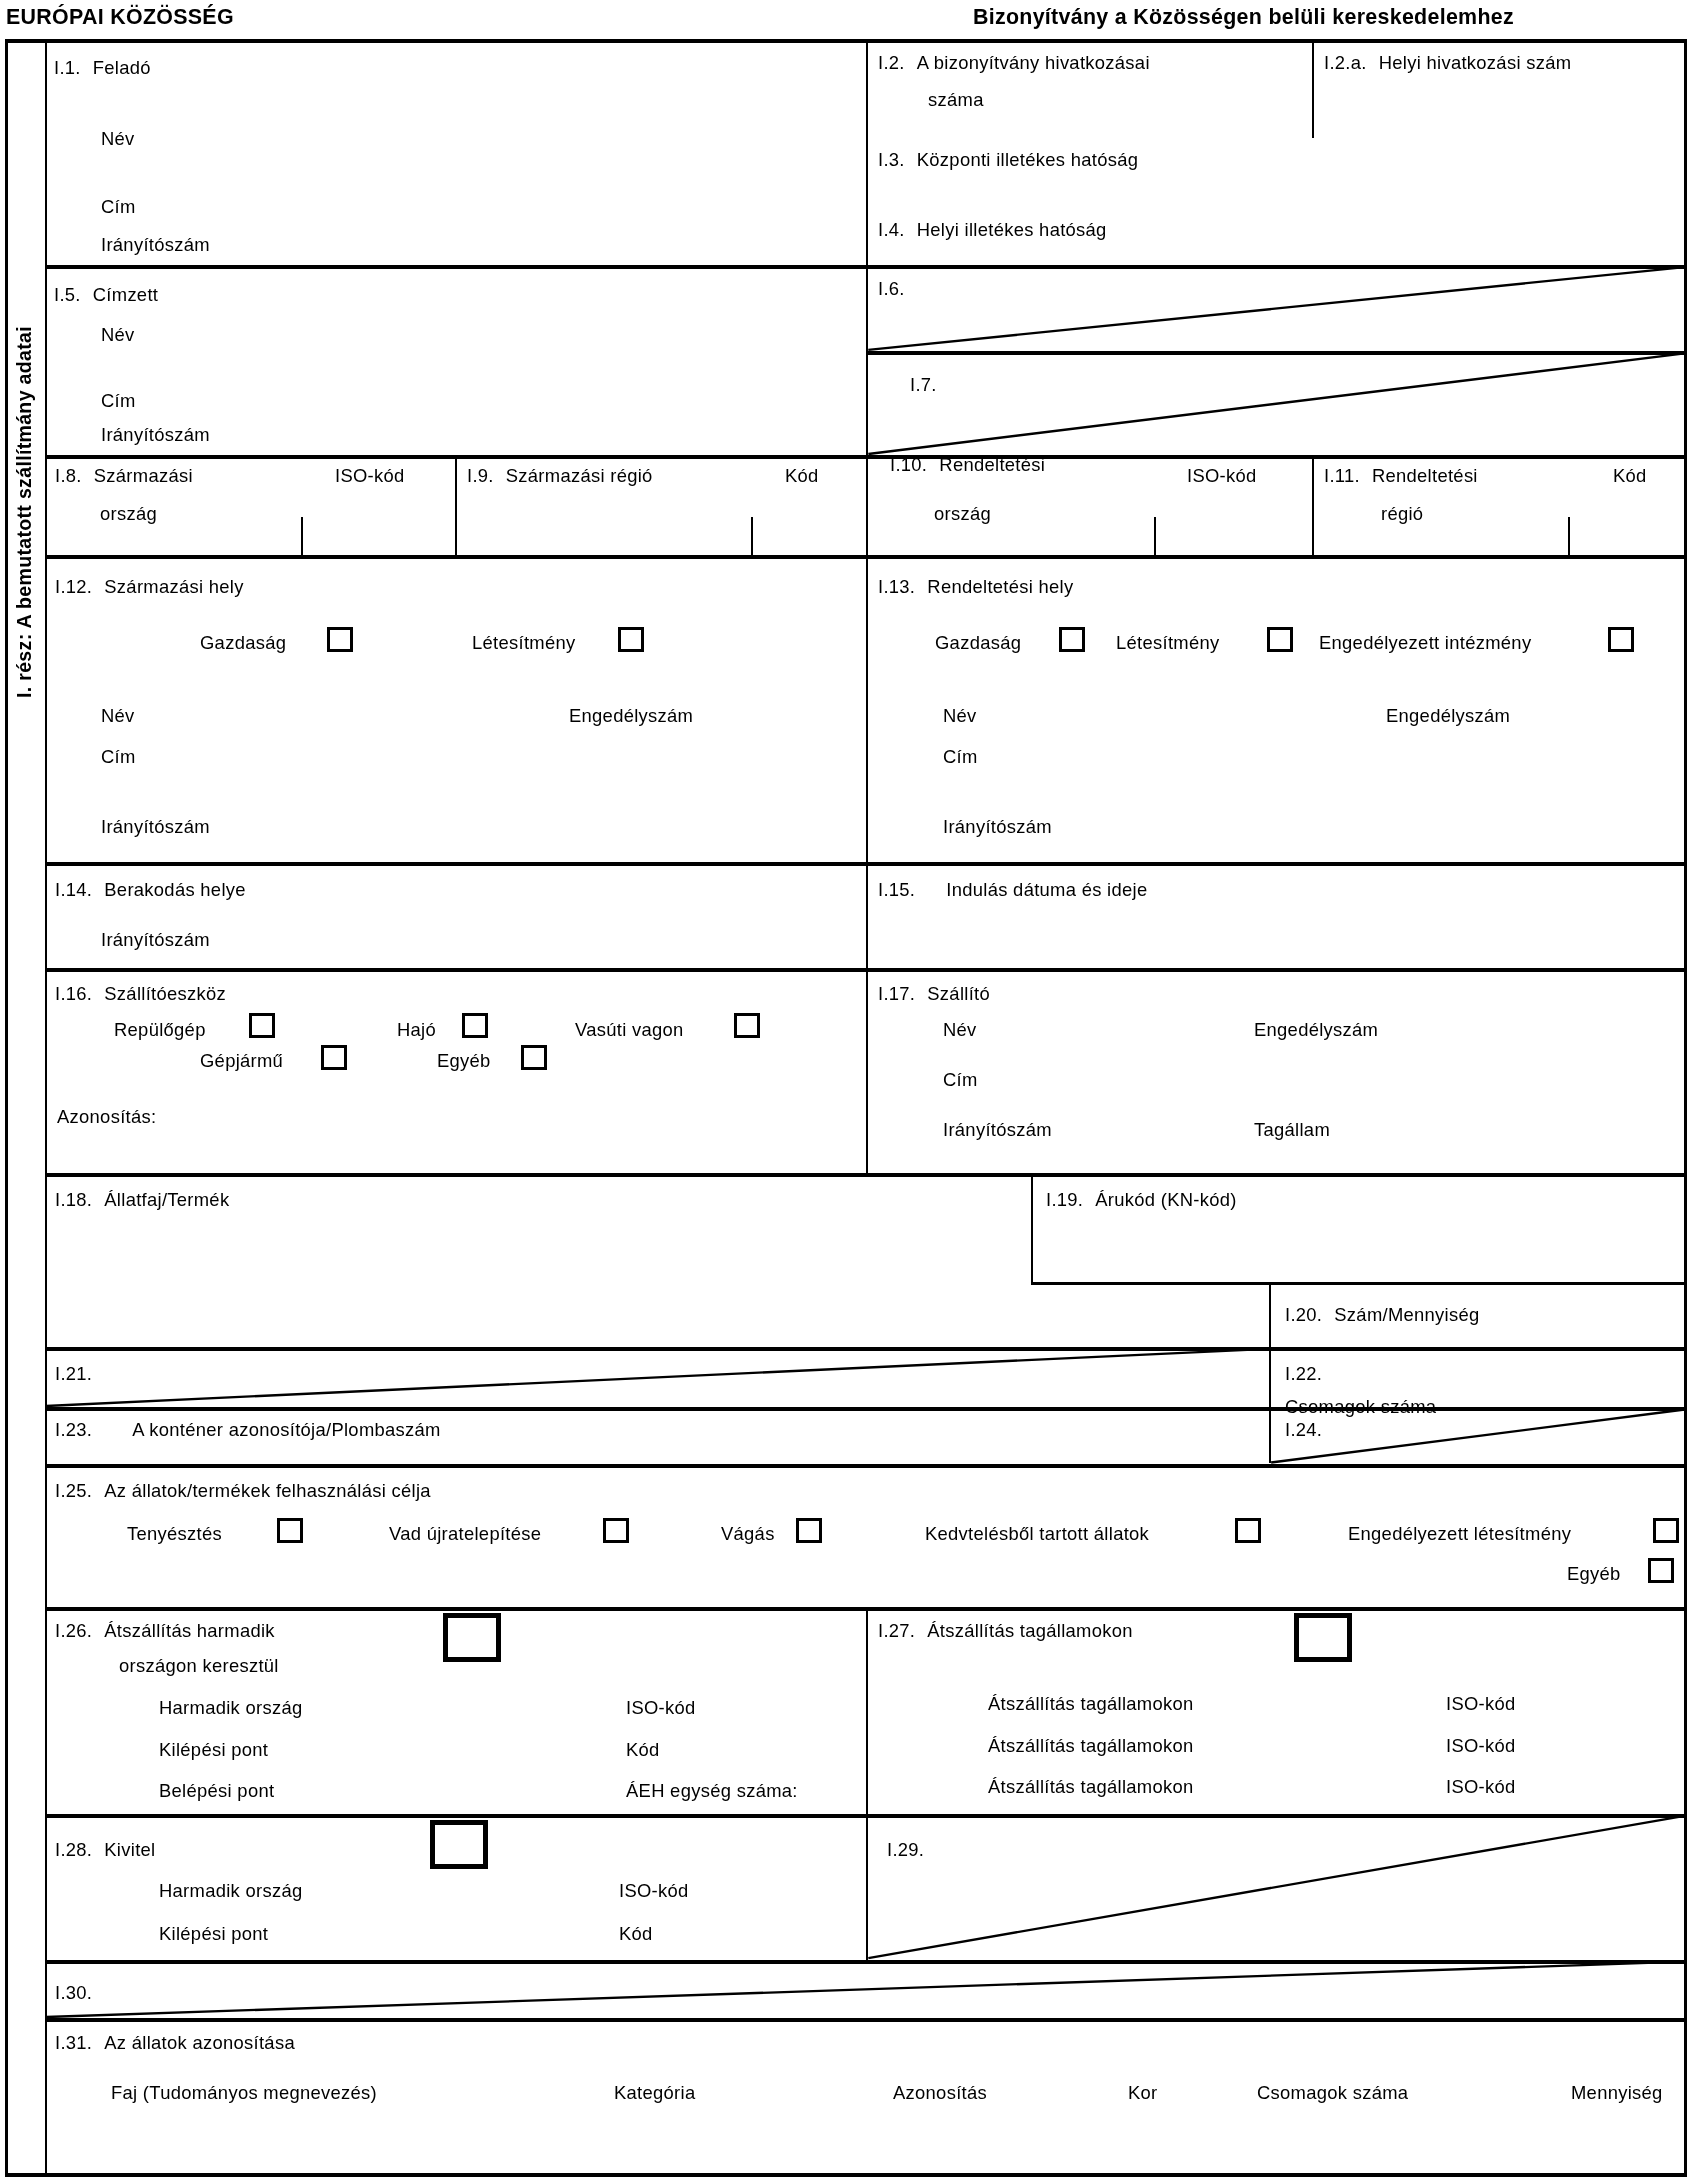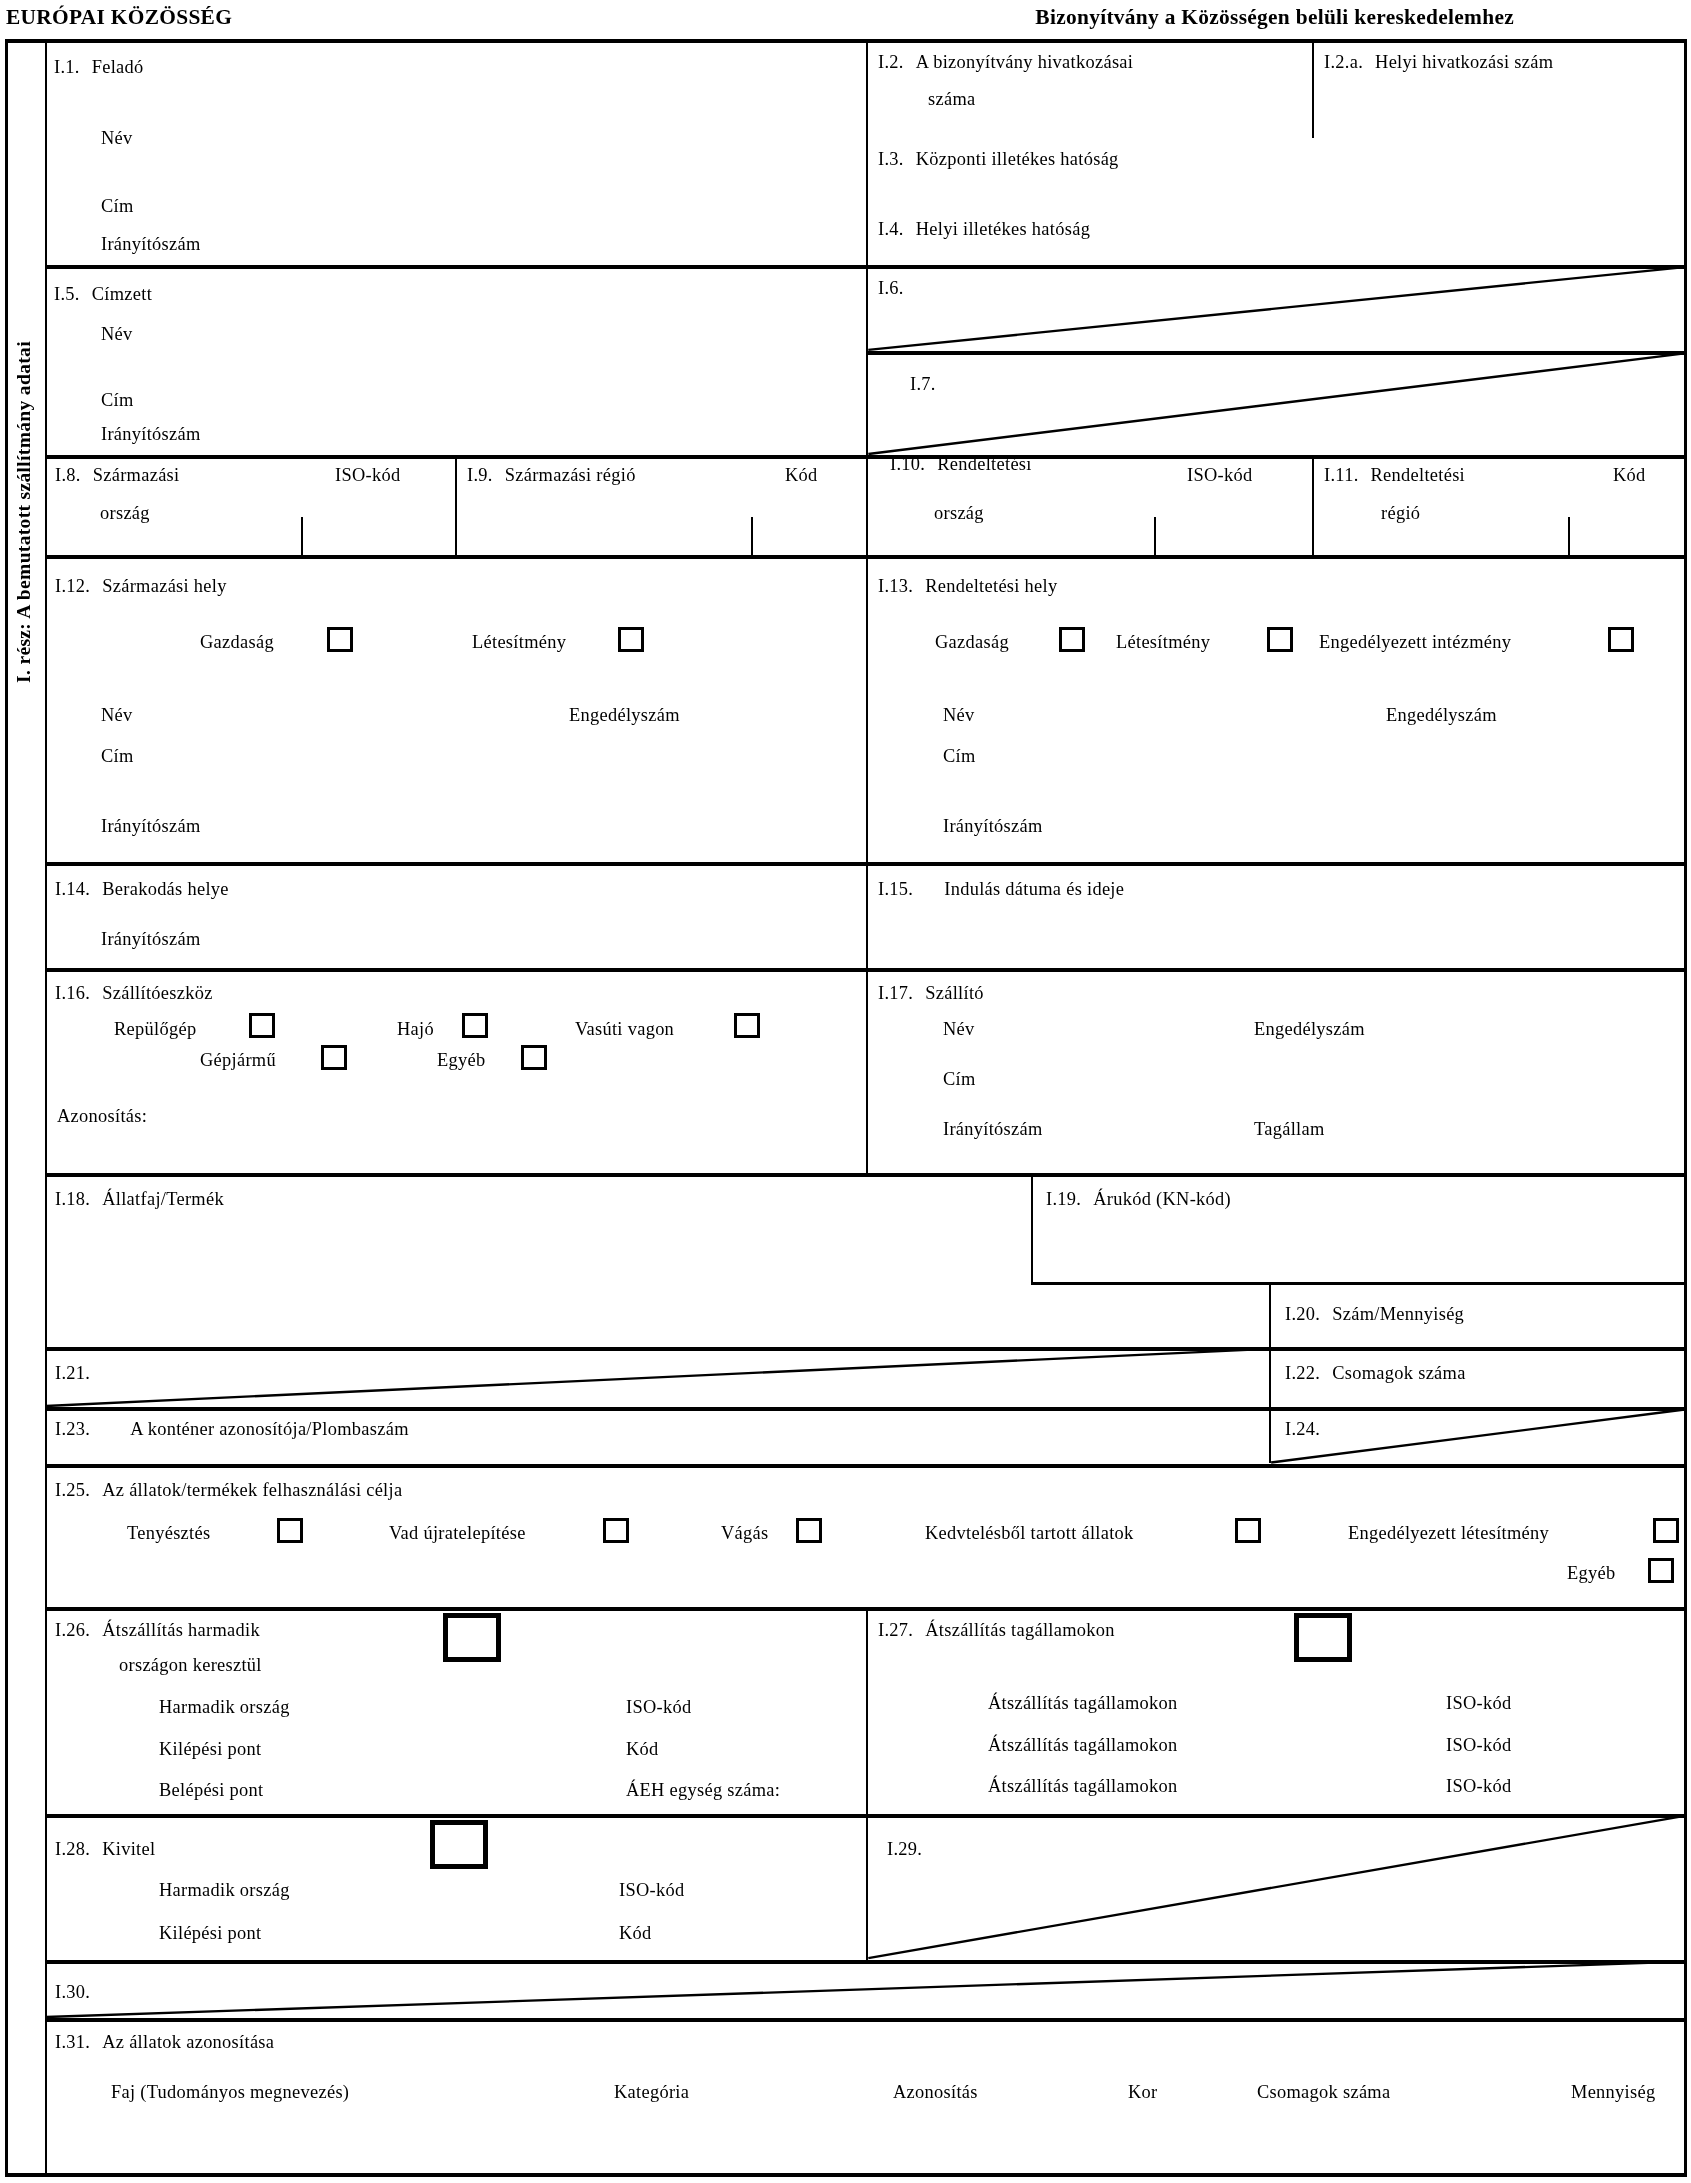--- a/index.html
+++ b/index.html
@@ -1,18 +1,18 @@
 <!DOCTYPE html>
 <html style="font-size:9.5px"><head>
 <meta charset="utf-8">
 <style>
   html,body { margin:0; padding:0; background:#ffffff; }
   .page {
     position:relative; width:1520px; height:2183px; background:#ffffff;
-    font-family:Liberation Serif, serif; color:#000;
+    font-family:Liberation Sans, sans-serif; color:#000;
   }
   .lbl { position:absolute; font-size:18.4px; line-height:1.15; white-space:nowrap; color:#000;
          display:flex; gap:12px; letter-spacing:0.3px; }
   .hdr { font-size:21.4px; font-weight:bold; letter-spacing:0.3px; }
   .hl  { position:absolute; background:#000; height:3.6px; }
   .vl  { position:absolute; background:#000; width:2.4px; }
   .tick{ position:absolute; background:#000; width:1.8px; height:39px; }
   .cb  { position:absolute; width:20px; height:19px; border:3.6px solid #000; background:#fff; }
   .cb-lg { position:absolute; width:48px; height:39px; border:5.4px solid #000; background:#fff; }
   .sidebar-text {
@@ -211,21 +211,21 @@
   <div class="lbl" style="left:1046px; top:1189px;">
     <span>I.19.</span>
     <span>Árukód (KN-kód)</span>
   </div>
   <div class="lbl" style="left:1285px; top:1304px;">
     <span>I.20.</span>
     <span>Szám/Mennyiség</span>
   </div>
 
   <div class="lbl" style="left:55px; top:1363px;">I.21.</div>
-  <div class="lbl" style="left:1285px; top:1363px;">
+  <div class="lbl" style="left:1285px; top:1363px;flex-direction:column;">
     <span>I.22.</span>
     <span>Csomagok száma</span>
   </div>
   <div class="lbl" style="left:55px; top:1419px;gap:40px;">
     <span>I.23.</span>
     <span>A konténer azonosítója/Plombaszám</span>
   </div>
   <div class="lbl" style="left:1285px; top:1419px;">I.24.</div>
 
   <div class="lbl" style="left:55px; top:1480px;">

